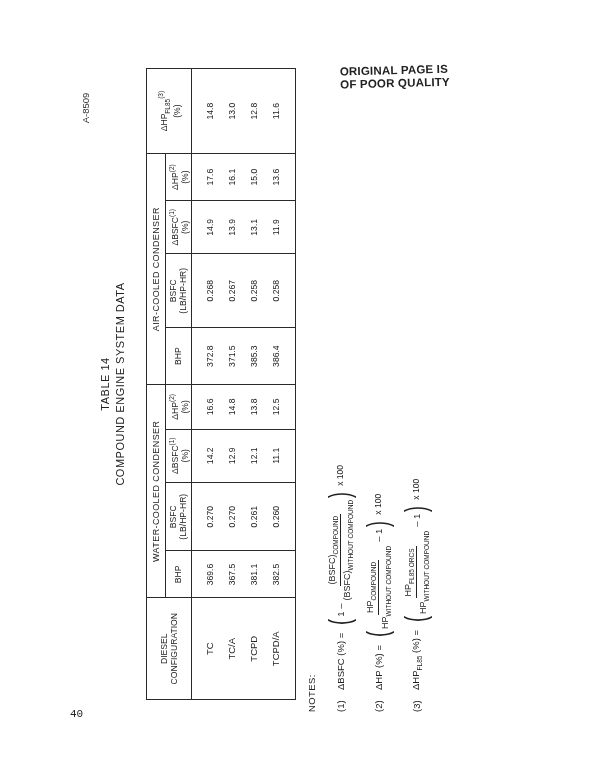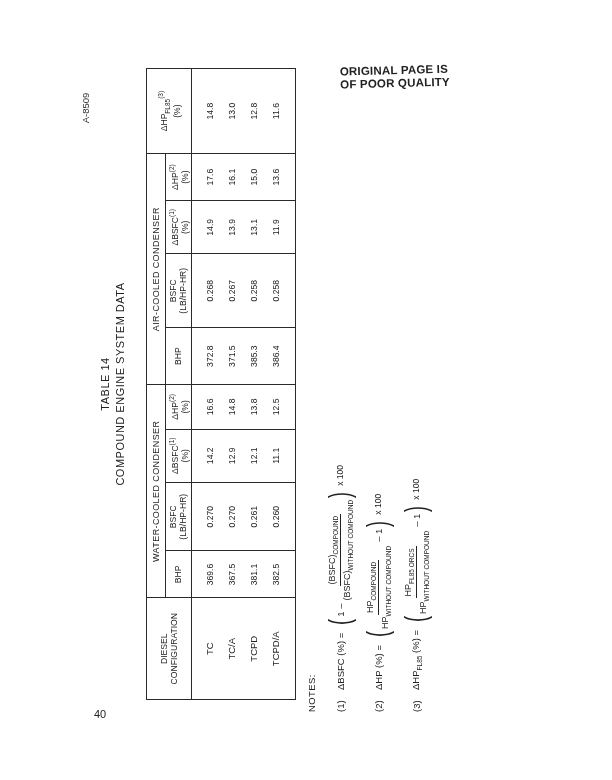--- a/index.html
+++ b/index.html
@@ -6,22 +6,22 @@
   body {
     width:612px; height:780px; background:#ffffff; position:relative; overflow:hidden;
     font-family:"DejaVu Sans", sans-serif; color:#1a1a1a;
   }
   .stamp {
     position:absolute; left:340px; top:64px; width:120px;
     font-family:"Liberation Sans", sans-serif; font-weight:bold; font-size:11.5px;
     line-height:13px; color:#222; transform:rotate(-1.5deg); letter-spacing:0.2px;
   }
   .page-num {
-    position:absolute; left:70px; top:708px; font-family:Liberation Sans, sans-serif;
-    font-size:11px; color:#222;margin-left:24px;
+    position:absolute; left:70px; top:708px; font-family:Liberation Mono, monospace;
+    font-size:11px; color:#222;
   }
   
   .rot {
     position:absolute; width:640px; left:0; top:0;
     transform-origin:0 0;
   }
   .rot-doc-id { transform:translate(80px,148px) rotate(-90deg); width:80px;
     font-family:"Liberation Sans", sans-serif; font-size:9.5px; color:#333; text-align:center; }
   .rot-title { transform:translate(98px,700px) rotate(-90deg); width:632px; text-align:center;
     font-family:"Liberation Sans", sans-serif; font-size:11px; line-height:15px; letter-spacing:0.5px; color:#222; }

